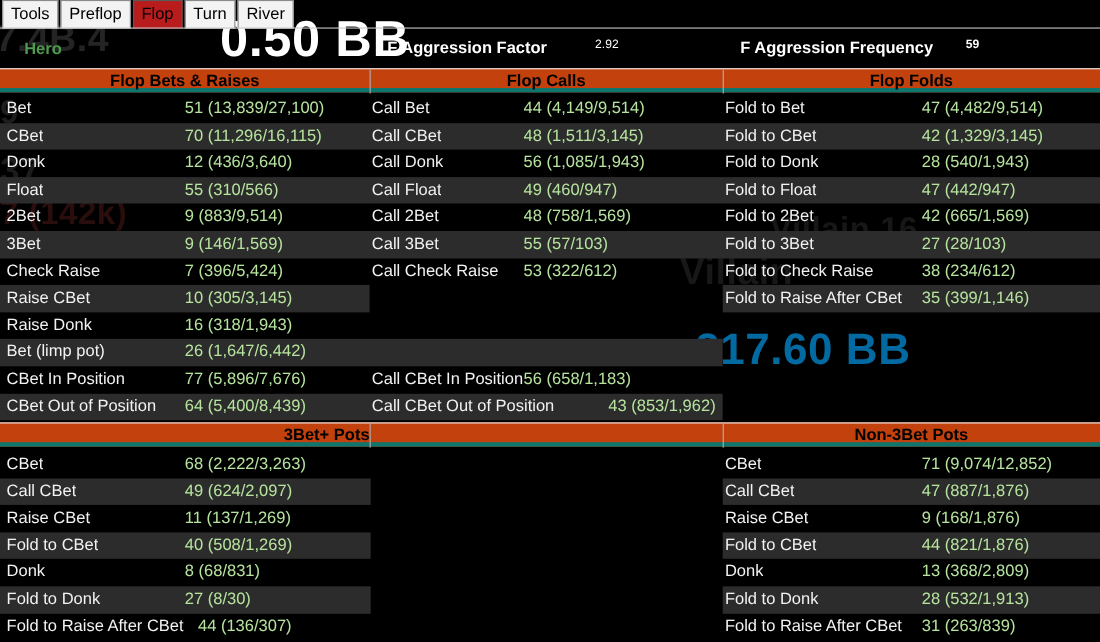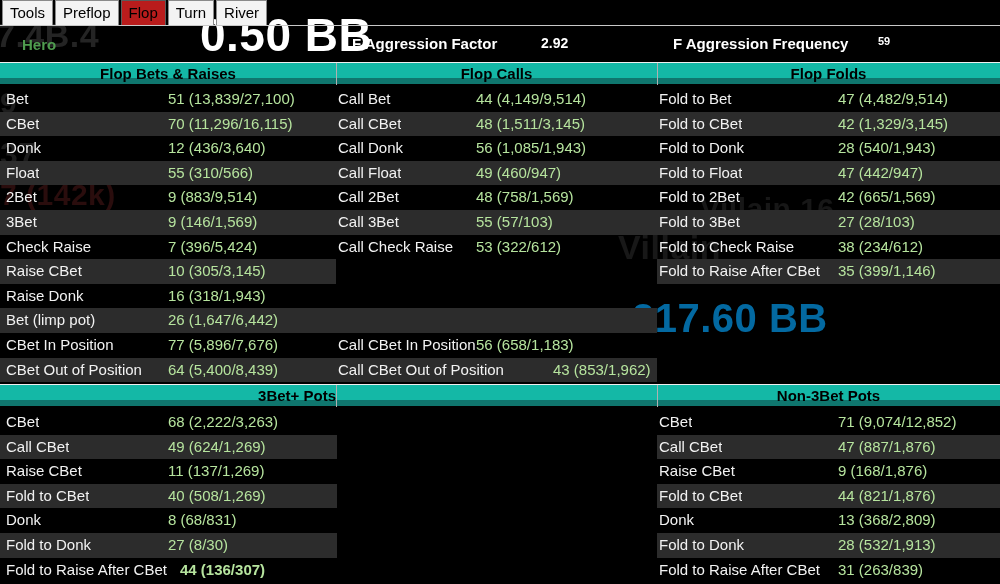--- a/index.html
+++ b/index.html
@@ -79,30 +79,30 @@
   .hero-strip {
     position: absolute;
     top: 32px; left: 16px; width: 1000px; height: 28px;
   }
   .hero-name {
     position: absolute; left: 6px; top: 4px;
     font-size: 15px; font-weight: bold;
     color: #4f9c4f;
   }
   .agg-label-1 { position: absolute; left: 336px; top: 3px; font-size: 15px; font-weight: bold; color: #ffffff; }
-  .agg-val-1   { position: absolute; left: 525px; top: 3px; font-size: 14px; font-weight: bold; color: #ffffff; }
+  .agg-val-1   { position: absolute; left: 525px; top: 3px; font-size: 11px; font-weight: normal; color: #ffffff; }
   .agg-label-2 { position: absolute; left: 657px; top: 3px; font-size: 15px; font-weight: bold; color: #ffffff; }
   .agg-val-2   { position: absolute; left: 862px; top: 3px; font-size: 11px; font-weight: bold; color: #ffffff; }
 
   
   .sec-header {
     position: absolute; left: 0; width: 1000px; height: 22px;
-    background: #14b8a6;
+    background: #c2410c;
     border-top: 1px solid #efefef;
-    border-bottom: 6px solid #0f766e;
+    border-bottom: 4px solid #0f766e;
   }
   .sec-header .cap {
     position: absolute; top: 2px;
     font-size: 15px; font-weight: bold; color: #000000;
     text-align: center;
   }
   .sec-header .sep {
     position: absolute; top: 0; width: 1px; height: 22px;
     background: #b0b0b0;
   }
@@ -304,21 +304,21 @@
       <div class="cell b1"><span class="lbl">CBet</span></div>
       <div class="cell b1v"><span class="val">68 (2,222/3,263)</span></div>
       <div class="cell b2"><span class="lbl">CBet</span></div>
       <div class="cell b2v"><span class="val">71 (9,074/12,852)</span></div>
     </div>
 
     <div class="row">
       <div class="stripe" style="left:0px;   width:337px;"></div>
       <div class="stripe" style="left:657px; width:343px;"></div>
       <div class="cell b1"><span class="lbl">Call CBet</span></div>
-      <div class="cell b1v"><span class="val">49 (624/1,269)</span></div>
+      <div class="cell b1v"><span class="val">49 (624/2,097)</span></div>
       <div class="cell b2"><span class="lbl">Call CBet</span></div>
       <div class="cell b2v"><span class="val">47 (887/1,876)</span></div>
     </div>
 
     <div class="row">
       <div class="cell b1"><span class="lbl">Raise CBet</span></div>
       <div class="cell b1v"><span class="val">11 (137/1,269)</span></div>
       <div class="cell b2"><span class="lbl">Raise CBet</span></div>
       <div class="cell b2v"><span class="val">9 (168/1,876)</span></div>
     </div>
@@ -343,20 +343,20 @@
       <div class="stripe" style="left:0px;   width:337px;"></div>
       <div class="stripe" style="left:657px; width:343px;"></div>
       <div class="cell b1"><span class="lbl">Fold to Donk</span></div>
       <div class="cell b1v"><span class="val">27 (8/30)</span></div>
       <div class="cell b2"><span class="lbl">Fold to Donk</span></div>
       <div class="cell b2v"><span class="val">28 (532/1,913)</span></div>
     </div>
 
     <div class="row">
       <div class="cell b1"><span class="lbl">Fold to Raise After CBet</span></div>
-      <div class="cell" style="left:180px;font-weight:bold;"><span class="val">44 (136/307)</span></div>
+      <div class="cell" style="left:180px;"><span class="val">44 (136/307)</span></div>
       <div class="cell b2"><span class="lbl">Fold to Raise After CBet</span></div>
       <div class="cell" style="left:838px;"><span class="val">31 (263/839)</span></div>
     </div>
 
   </div>
 
 </div>
 
 </body></html>

